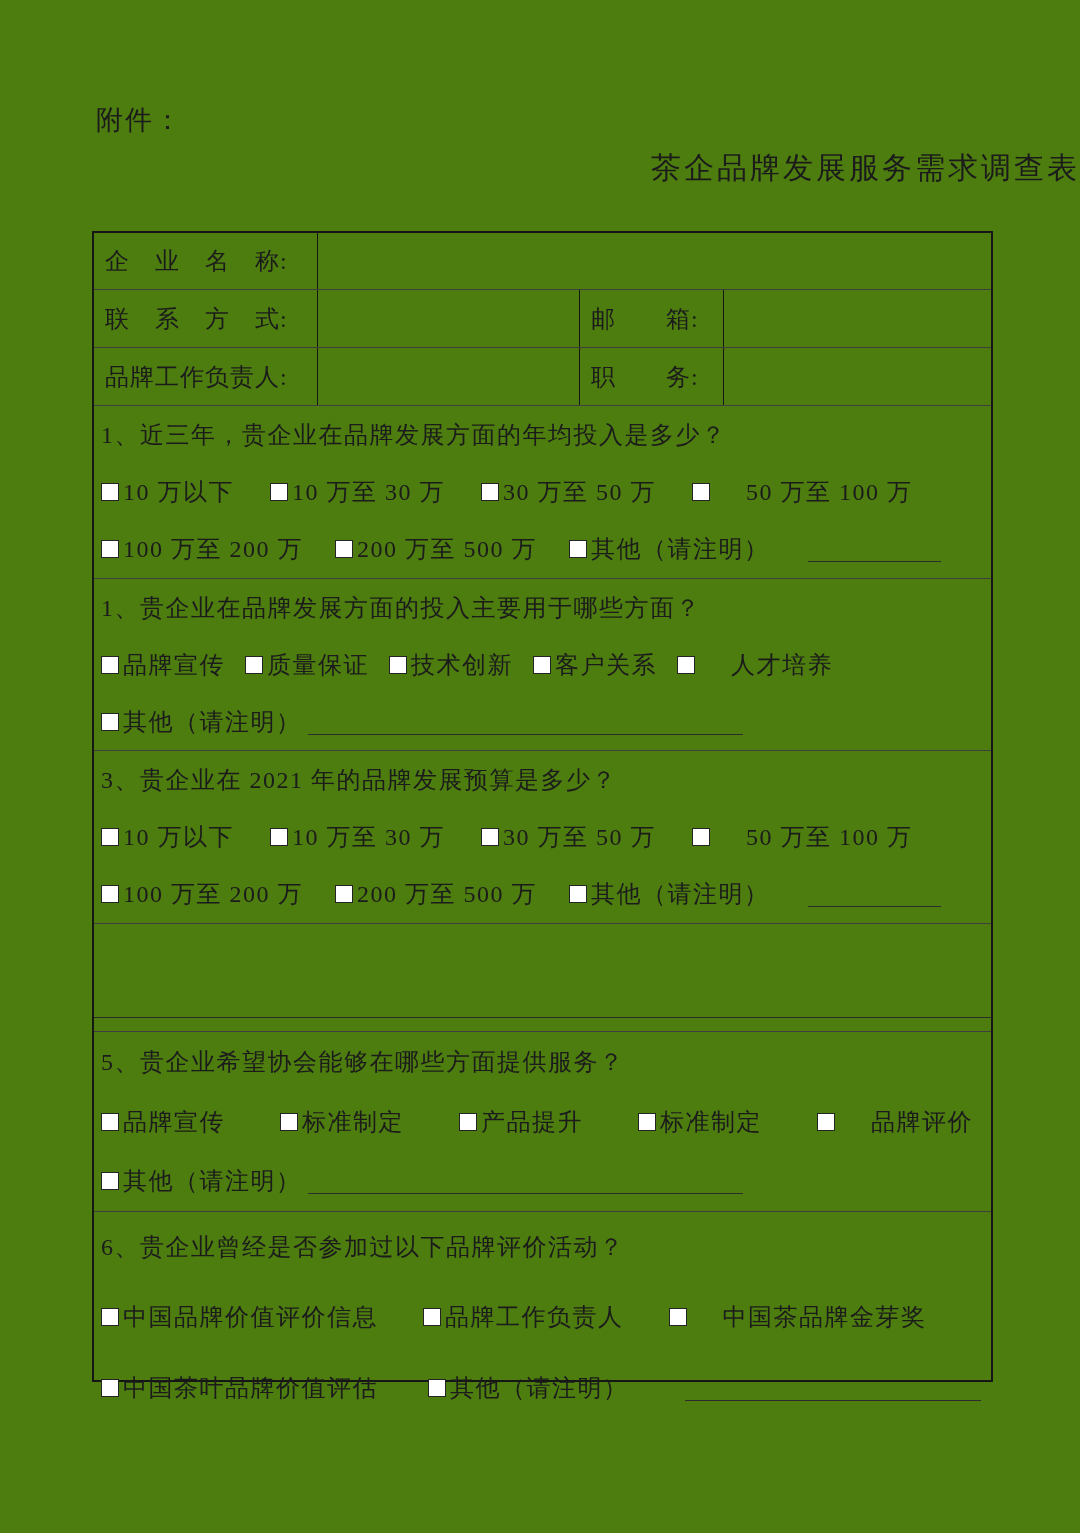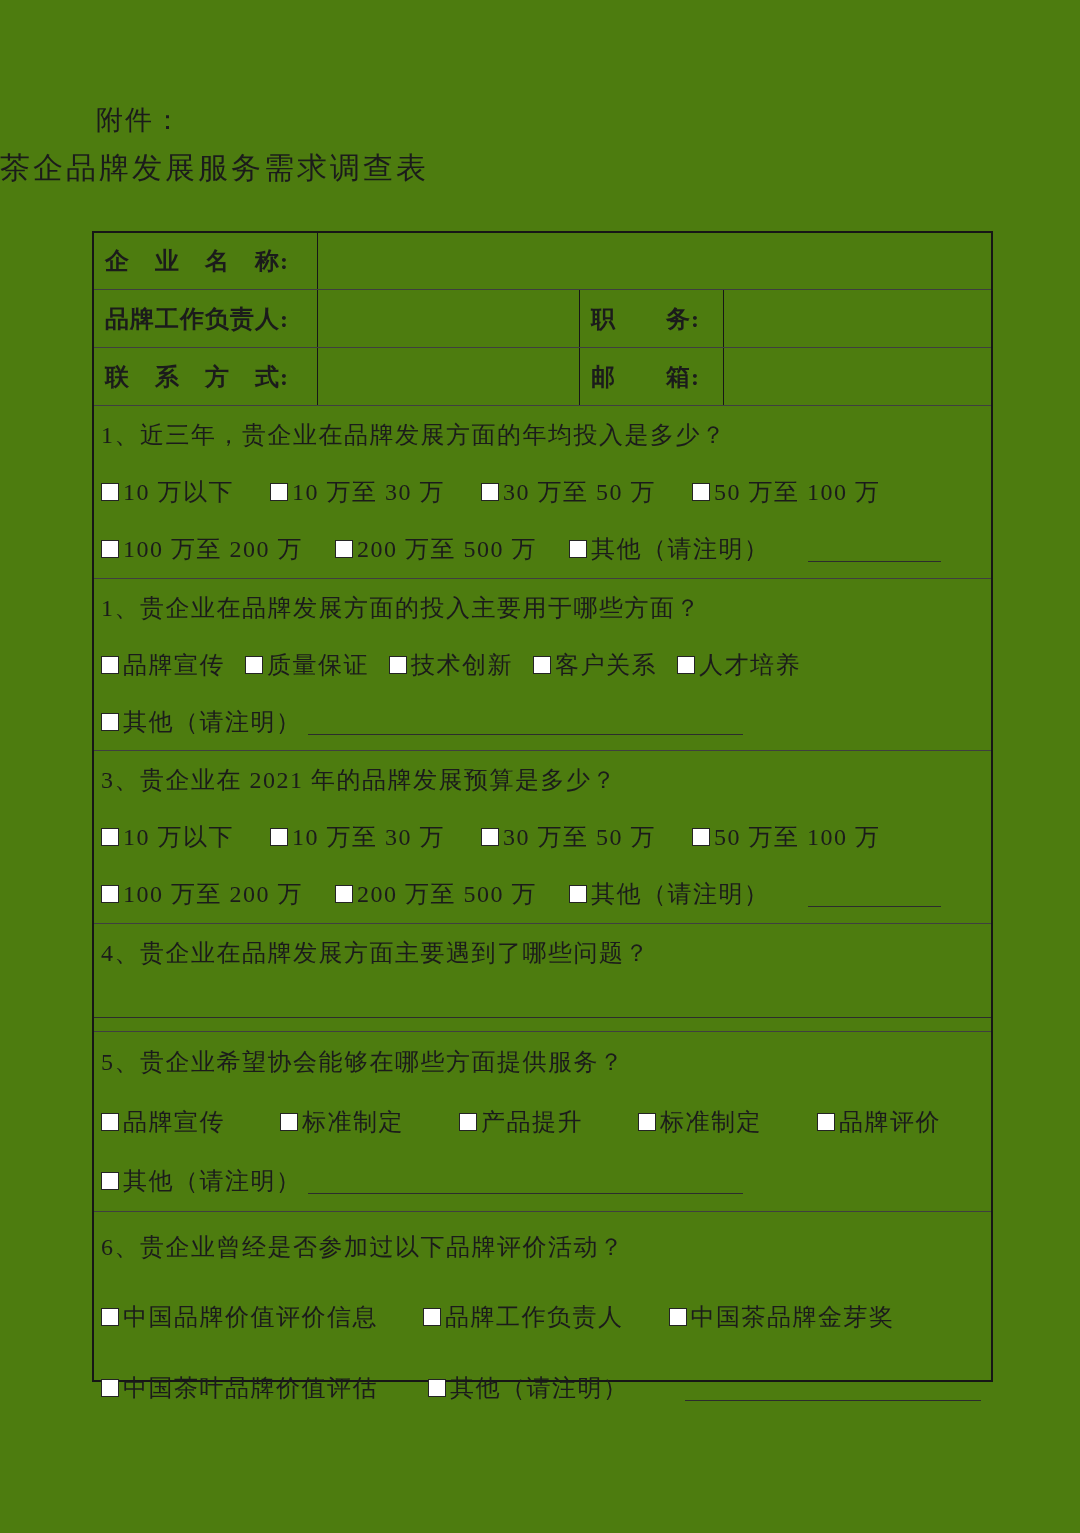--- a/index.html
+++ b/index.html
@@ -2,45 +2,45 @@
 <html><head>
 <meta charset="utf-8">
 <style>
   html,body{margin:0;padding:0;}
   body{
     width:1080px;height:1533px;background:#ffffff;position:relative;
     font-family:"Liberation Serif","DejaVu Serif",serif;color:#1b1b1b;
   }
   .page{position:absolute;inset:0;background:#4d7c0f;overflow:hidden;}
   .attach{position:absolute;left:96px;top:102px;font-size:27px;letter-spacing:2px;}
-  .title{position:absolute;left:0;width:100%;top:148px;text-align:left;font-size:30px;letter-spacing:3px;}
+  .title{position:absolute;left:0;width:100%;top:148px;text-align:right;font-size:30px;letter-spacing:3px;}
   .tbl{
     position:absolute;left:92px;top:231px;width:901px;height:1151px;
     border:2px solid #161616;box-sizing:border-box;display:flex;flex-direction:column;
   }
   .row{box-sizing:border-box;display:flex;flex:none;}
   .row + .row{border-top:1.5px solid #3f3f3f;}
   .h56{height:56px}.h58{height:58px}.h173{height:173px}.h172{height:172px}
   .h108{height:108px}.h180{height:180px}.h168{height:212px}
   .cell{box-sizing:border-box;display:flex;align-items:center;}
   .divr{border-right:1.6px solid #161616;}
-  .lbl{font-weight:bold;font-size:24px;padding-left:11px;letter-spacing:1px;white-space:pre;}
+  .lbl{font-weight:normal;font-size:24px;padding-left:11px;letter-spacing:1px;white-space:pre;}
   .w1{width:224px;flex:none}.w2{width:262px;flex:none}.w3{width:144px;flex:none}
   .flex1{flex:1}
   .q{flex-direction:column;}
   .qline{flex:1;display:flex;align-items:center;padding:0 10px 0 7px;font-size:24px;letter-spacing:1.5px;white-space:pre;}
   .opt{display:inline-flex;align-items:center;white-space:pre;text-align:center;}
   .cb{width:18px;height:18px;border:1.6px solid #242424;box-sizing:border-box;margin-right:4px;flex:none;background:#fff;}
   .g36 .opt{margin-right:36px}
   .g32 .opt{margin-right:32px}
   .g20 .opt{margin-right:20px}
   .g55 .opt{margin-right:55px}
   .g45 .opt{margin-right:45px}
   .g50 .opt{margin-right:50px}
-  .opt:last-of-type{margin-right:0 !important;}
+  .opt:last-of-type{margin-right:0 !important;gap:32px;}
   .ul{display:inline-block;border-bottom:1.7px solid #2c2c2c;height:1.05em;margin-left:6px;}
   .ul.s{width:133px}.ul.m{width:435px}.ul.q6{width:310px}
   .q4{position:relative;}
   .q4 .qline{flex:none;height:58px;}
   .ansline{position:absolute;left:0;right:0;bottom:13px;border-bottom:1.7px solid #2c2c2c;height:0;}
 </style>
 </head>
 <body>
 
 <div class="page">
@@ -49,30 +49,30 @@
   <div class="title">茶企品牌发展服务需求调查表</div>
 
   <div class="tbl">
 
     <div class="row h56">
       <div class="cell lbl w1 divr">企　业　名　称:</div>
       <div class="cell flex1"></div>
     </div>
 
     <div class="row h58">
-      <div class="cell lbl w1 divr">品牌工作负责人:</div>
+      <div class="cell lbl w1 divr">联　系　方　式:</div>
       <div class="cell w2 divr"></div>
-      <div class="cell lbl w3 divr">职　　务:</div>
+      <div class="cell lbl w3 divr">邮　　箱:</div>
       <div class="cell flex1"></div>
     </div>
 
     <div class="row h58">
-      <div class="cell lbl w1 divr">联　系　方　式:</div>
+      <div class="cell lbl w1 divr">品牌工作负责人:</div>
       <div class="cell w2 divr"></div>
-      <div class="cell lbl w3 divr">邮　　箱:</div>
+      <div class="cell lbl w3 divr">职　　务:</div>
       <div class="cell flex1"></div>
     </div>
 
     <div class="row q h173">
       <div class="qline">1、近三年，贵企业在品牌发展方面的年均投入是多少？</div>
       <div class="qline g36">
         <span class="opt"><span class="cb"></span><span>10 万以下</span></span>
         <span class="opt"><span class="cb"></span><span>10 万至 30 万</span></span>
         <span class="opt"><span class="cb"></span><span>30 万至 50 万</span></span>
         <span class="opt"><span class="cb"></span><span>50 万至 100 万</span></span>
@@ -110,21 +110,20 @@
       </div>
       <div class="qline g32">
         <span class="opt"><span class="cb"></span><span>100 万至 200 万</span></span>
         <span class="opt"><span class="cb"></span><span>200 万至 500 万</span></span>
         <span class="opt"><span class="cb"></span><span>其他（请注明）</span></span>
         <span class="ul s"></span>
       </div>
     </div>
 
     <div class="row q q4 h108">
-      <div class="qline">4、贵企业在品牌发展方面主要遇到了哪些问题？</div>
       <div class="ansline"></div>
     </div>
 
     <div class="row q h180">
       <div class="qline">5、贵企业希望协会能够在哪些方面提供服务？</div>
       <div class="qline g55">
         <span class="opt"><span class="cb"></span><span>品牌宣传</span></span>
         <span class="opt"><span class="cb"></span><span>标准制定</span></span>
         <span class="opt"><span class="cb"></span><span>产品提升</span></span>
         <span class="opt"><span class="cb"></span><span>标准制定</span></span>

